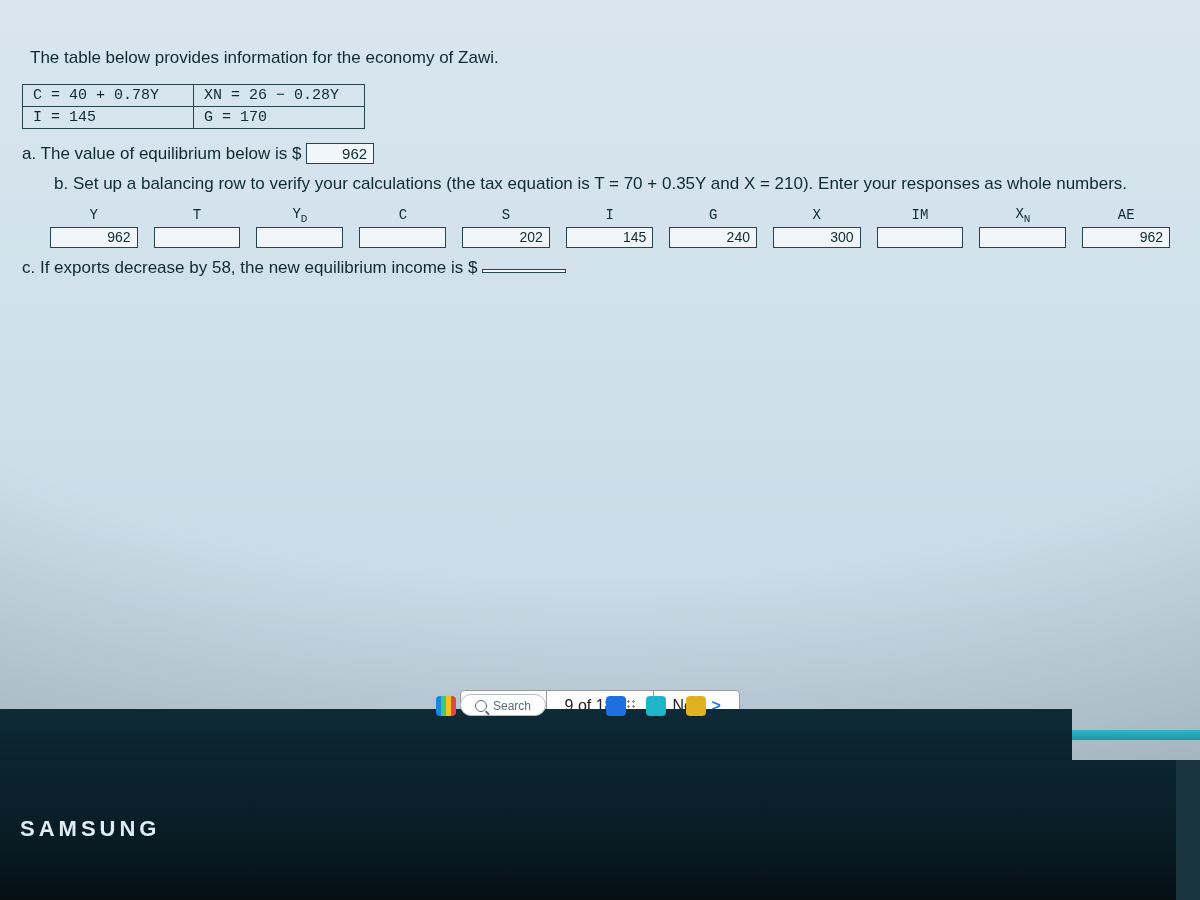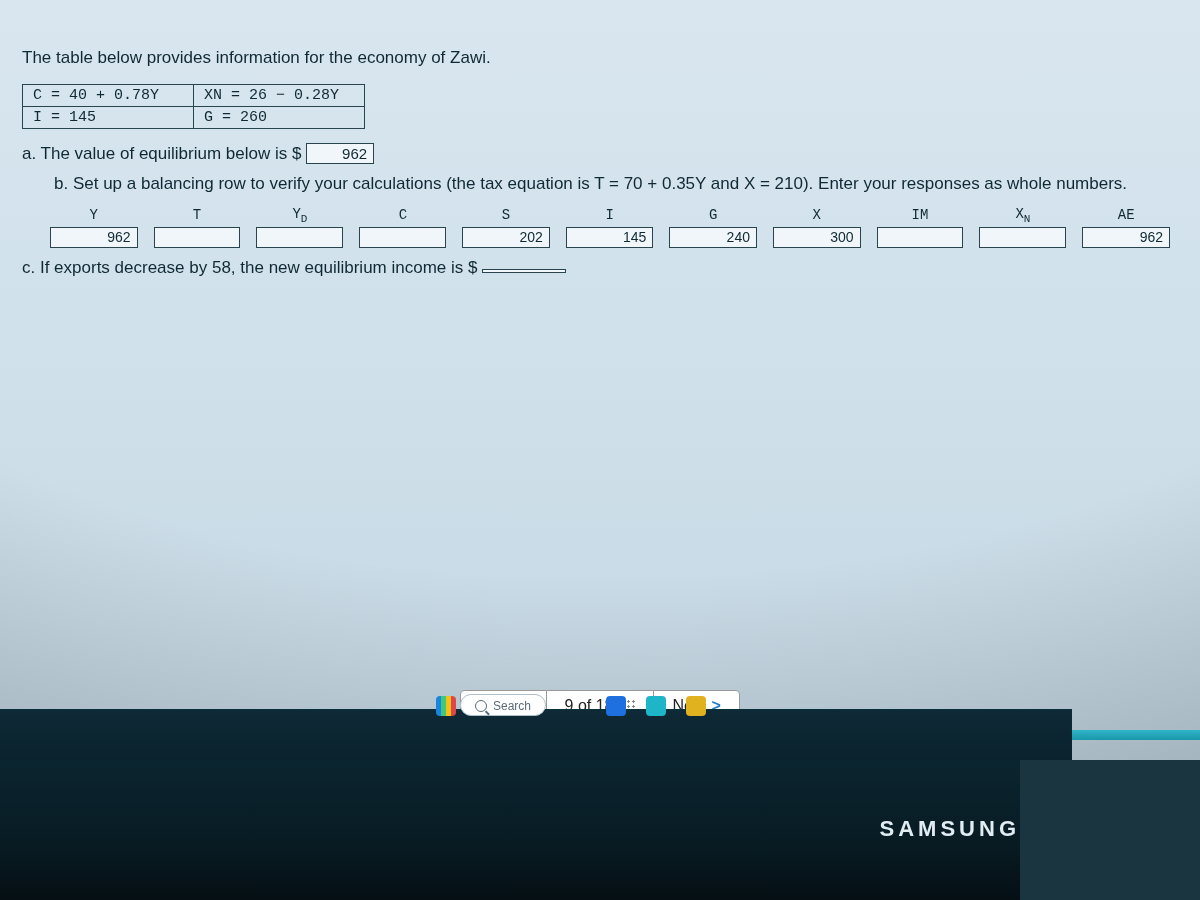--- a/index.html
+++ b/index.html
@@ -13,21 +13,21 @@
     position:absolute;left:0;top:0;width:1200px;height:760px;
     background:
       radial-gradient(ellipse 140% 120% at 50% 10%,rgba(255,255,255,0) 55%,rgba(0,0,0,.25) 100%),
       linear-gradient(180deg,#d9e6ef 0%,#cfe0ea 50%,#c4d7e3 100%);
     color:#0f2a35;
     box-sizing:border-box;
     padding:48px 22px 0 22px;
     font-size:17px;
   }
   .intro{
-    margin:0 0 16px 0;
+    margin:0 0 16px 8px;
   }
 
   
   table.eqs{
     border-collapse:collapse;
     font-family:"Courier New",monospace;
     font-size:15px;
     margin-bottom:14px;
   }
   table.eqs td{
@@ -136,23 +136,23 @@
   }
   .tbicon.blue{background:#1e6fe0;}
   .tbicon.teal{background:#1fb5c8;}
   .tbicon.yel{background:#e0b21f;}
   .tbicon.grad{
     background:linear-gradient(90deg,#1985e0 0 25%,#3fc97a 25% 50%,#f3c21a 50% 75%,#e04646 75%);
   }
 
   
   .bezel{
-    position:absolute;left:0;top:760px;width:1020px;height:140px;
+    position:absolute;left:0;top:760px;width:1176px;height:140px;
     background:linear-gradient(#0b2530,#081b23 60%,#050f14);
-    display:flex;align-items:flex-start;justify-content:flex-end;
+    display:flex;align-items:flex-start;justify-content:flex-start;
     padding-top:56px;box-sizing:border-box;padding-left:20px;
   }
   .brand{
     color:#e2edf3;letter-spacing:4px;font-weight:bold;font-size:22px;
     font-family:Arial,sans-serif;
   }
 </style>
 </head>
 <body>
 
@@ -161,21 +161,21 @@
   <p class="intro">The table below provides information for the economy of Zawi.</p>
 
   <table class="eqs">
     <tbody>
         <tr>
       <td>C = 40 + 0.78Y</td>
       <td>XN = 26 − 0.28Y</td>
     </tr>
     <tr>
       <td>I = 145</td>
-      <td>G = 260</td>
+      <td>G = 170</td>
     </tr>
   </tbody>
     </table>
 
   <div class="qa">
     <span>a. The value of equilibrium below is $</span>
     <span class="inline-input">962</span>
   </div>
 
   <div class="qa wide-text">

